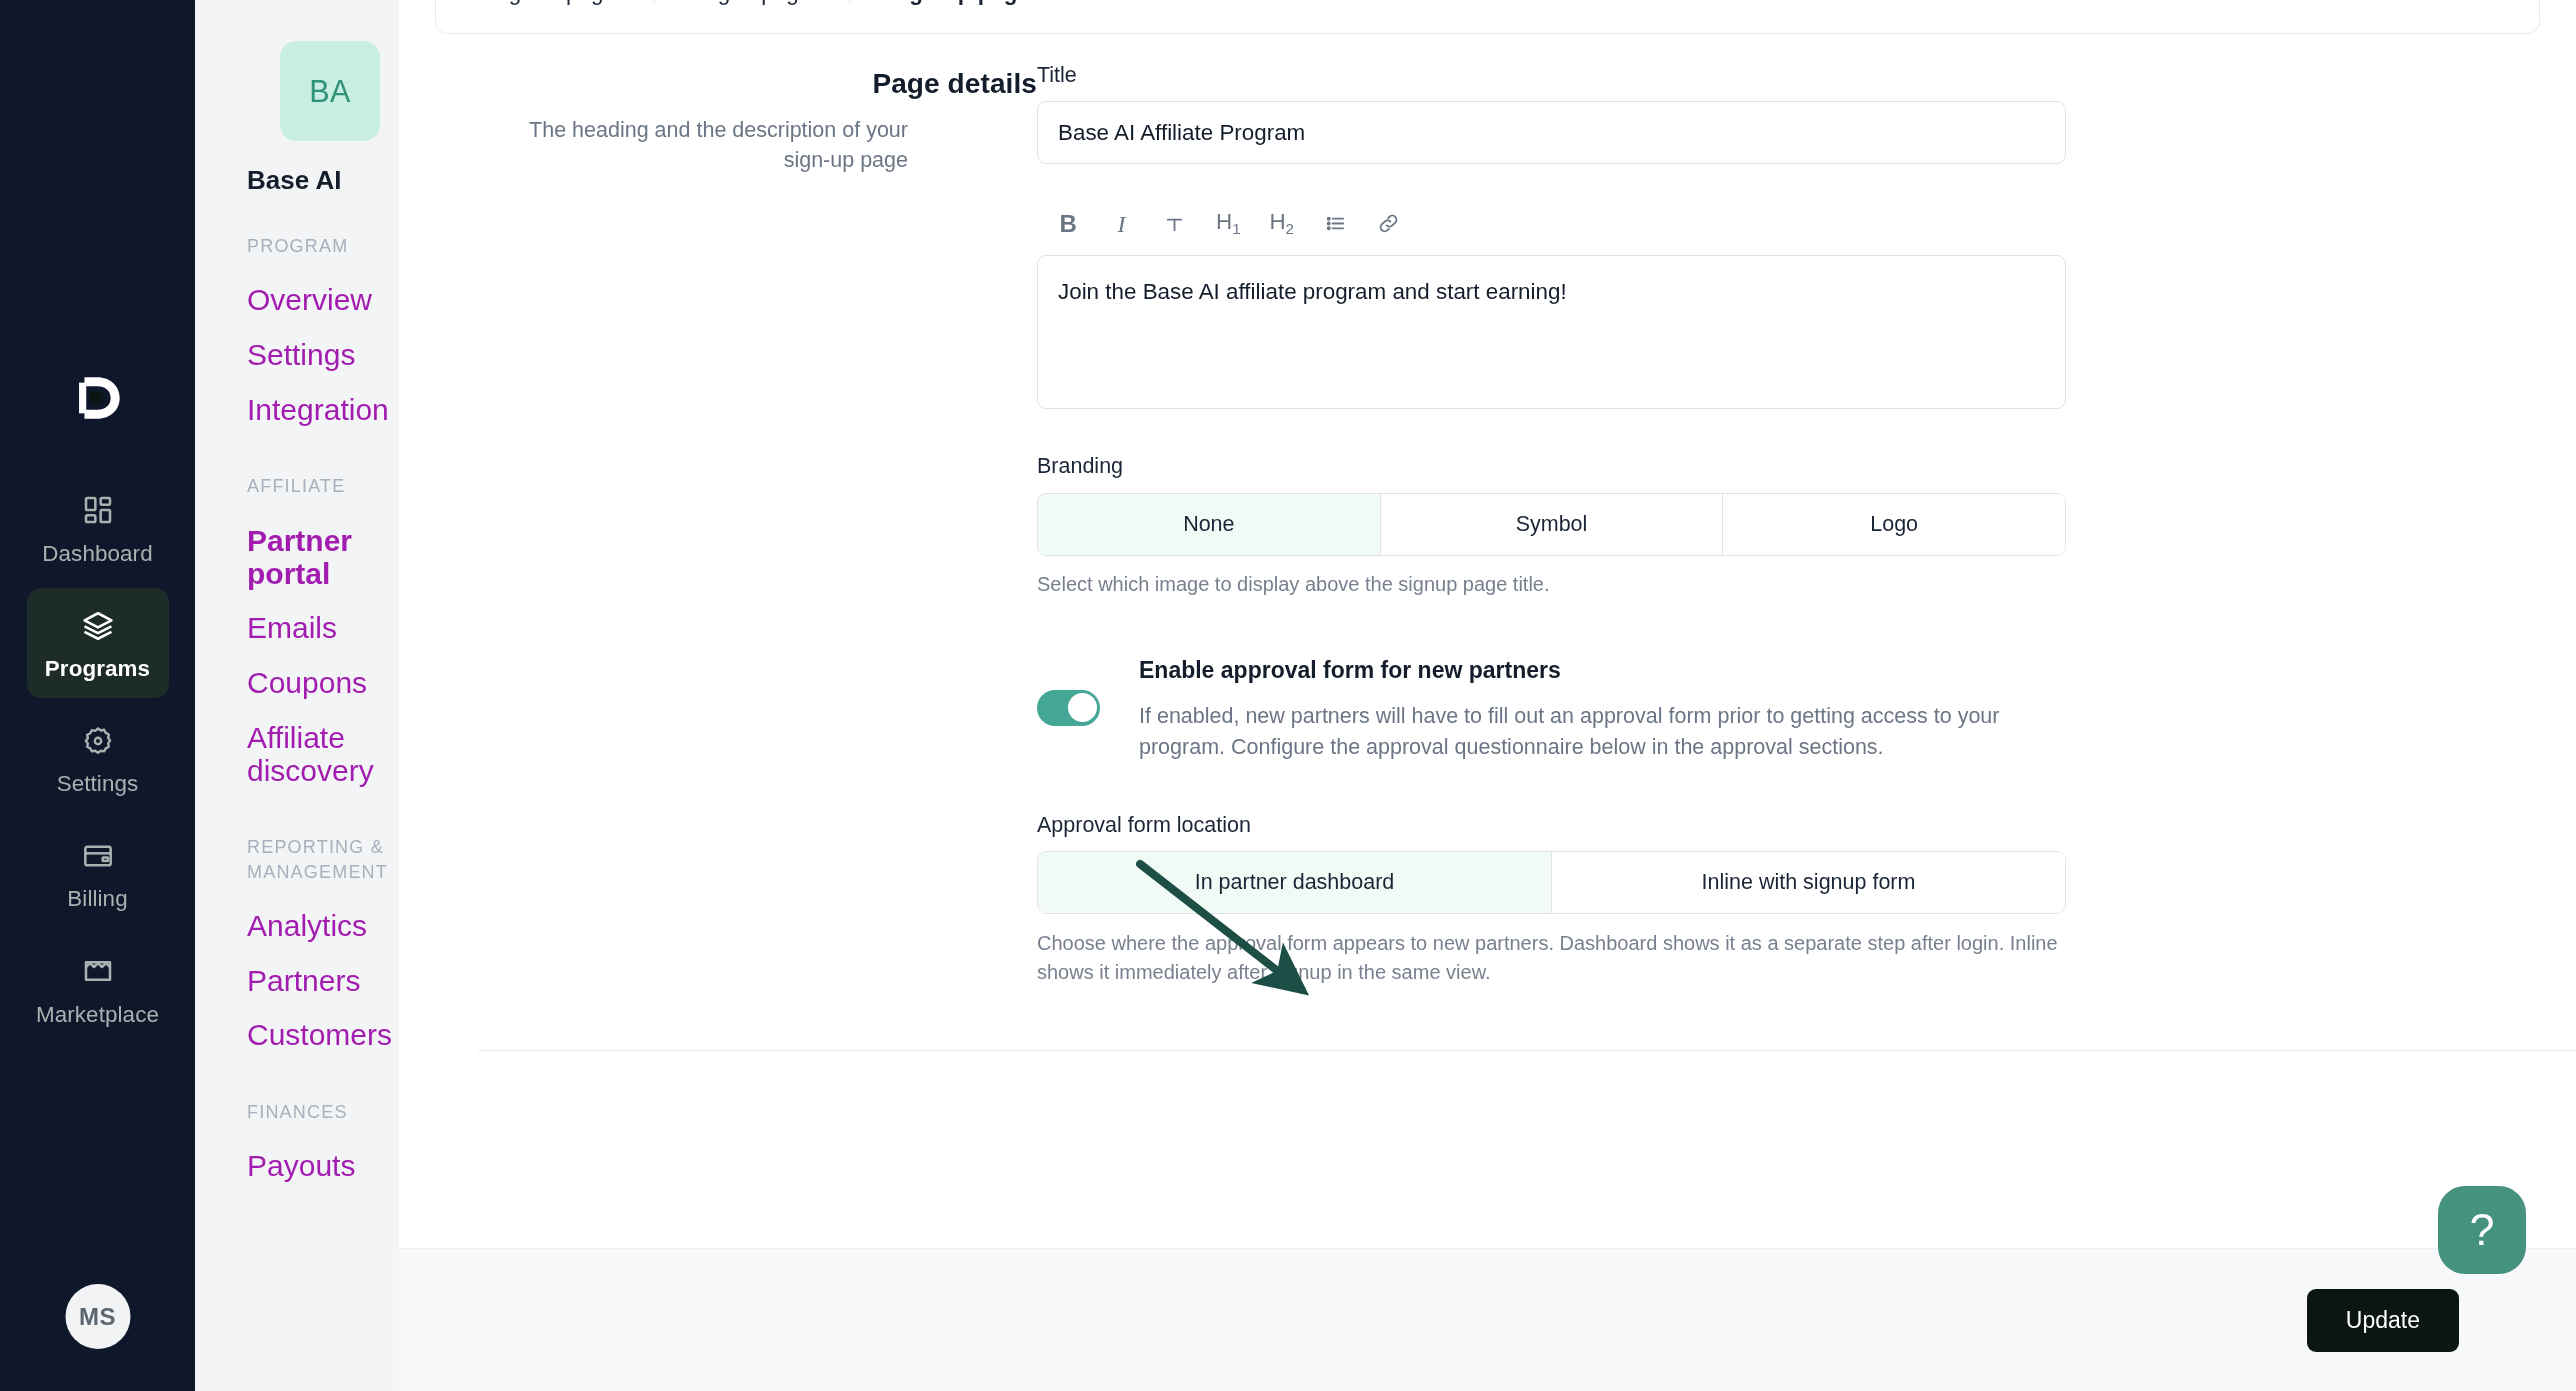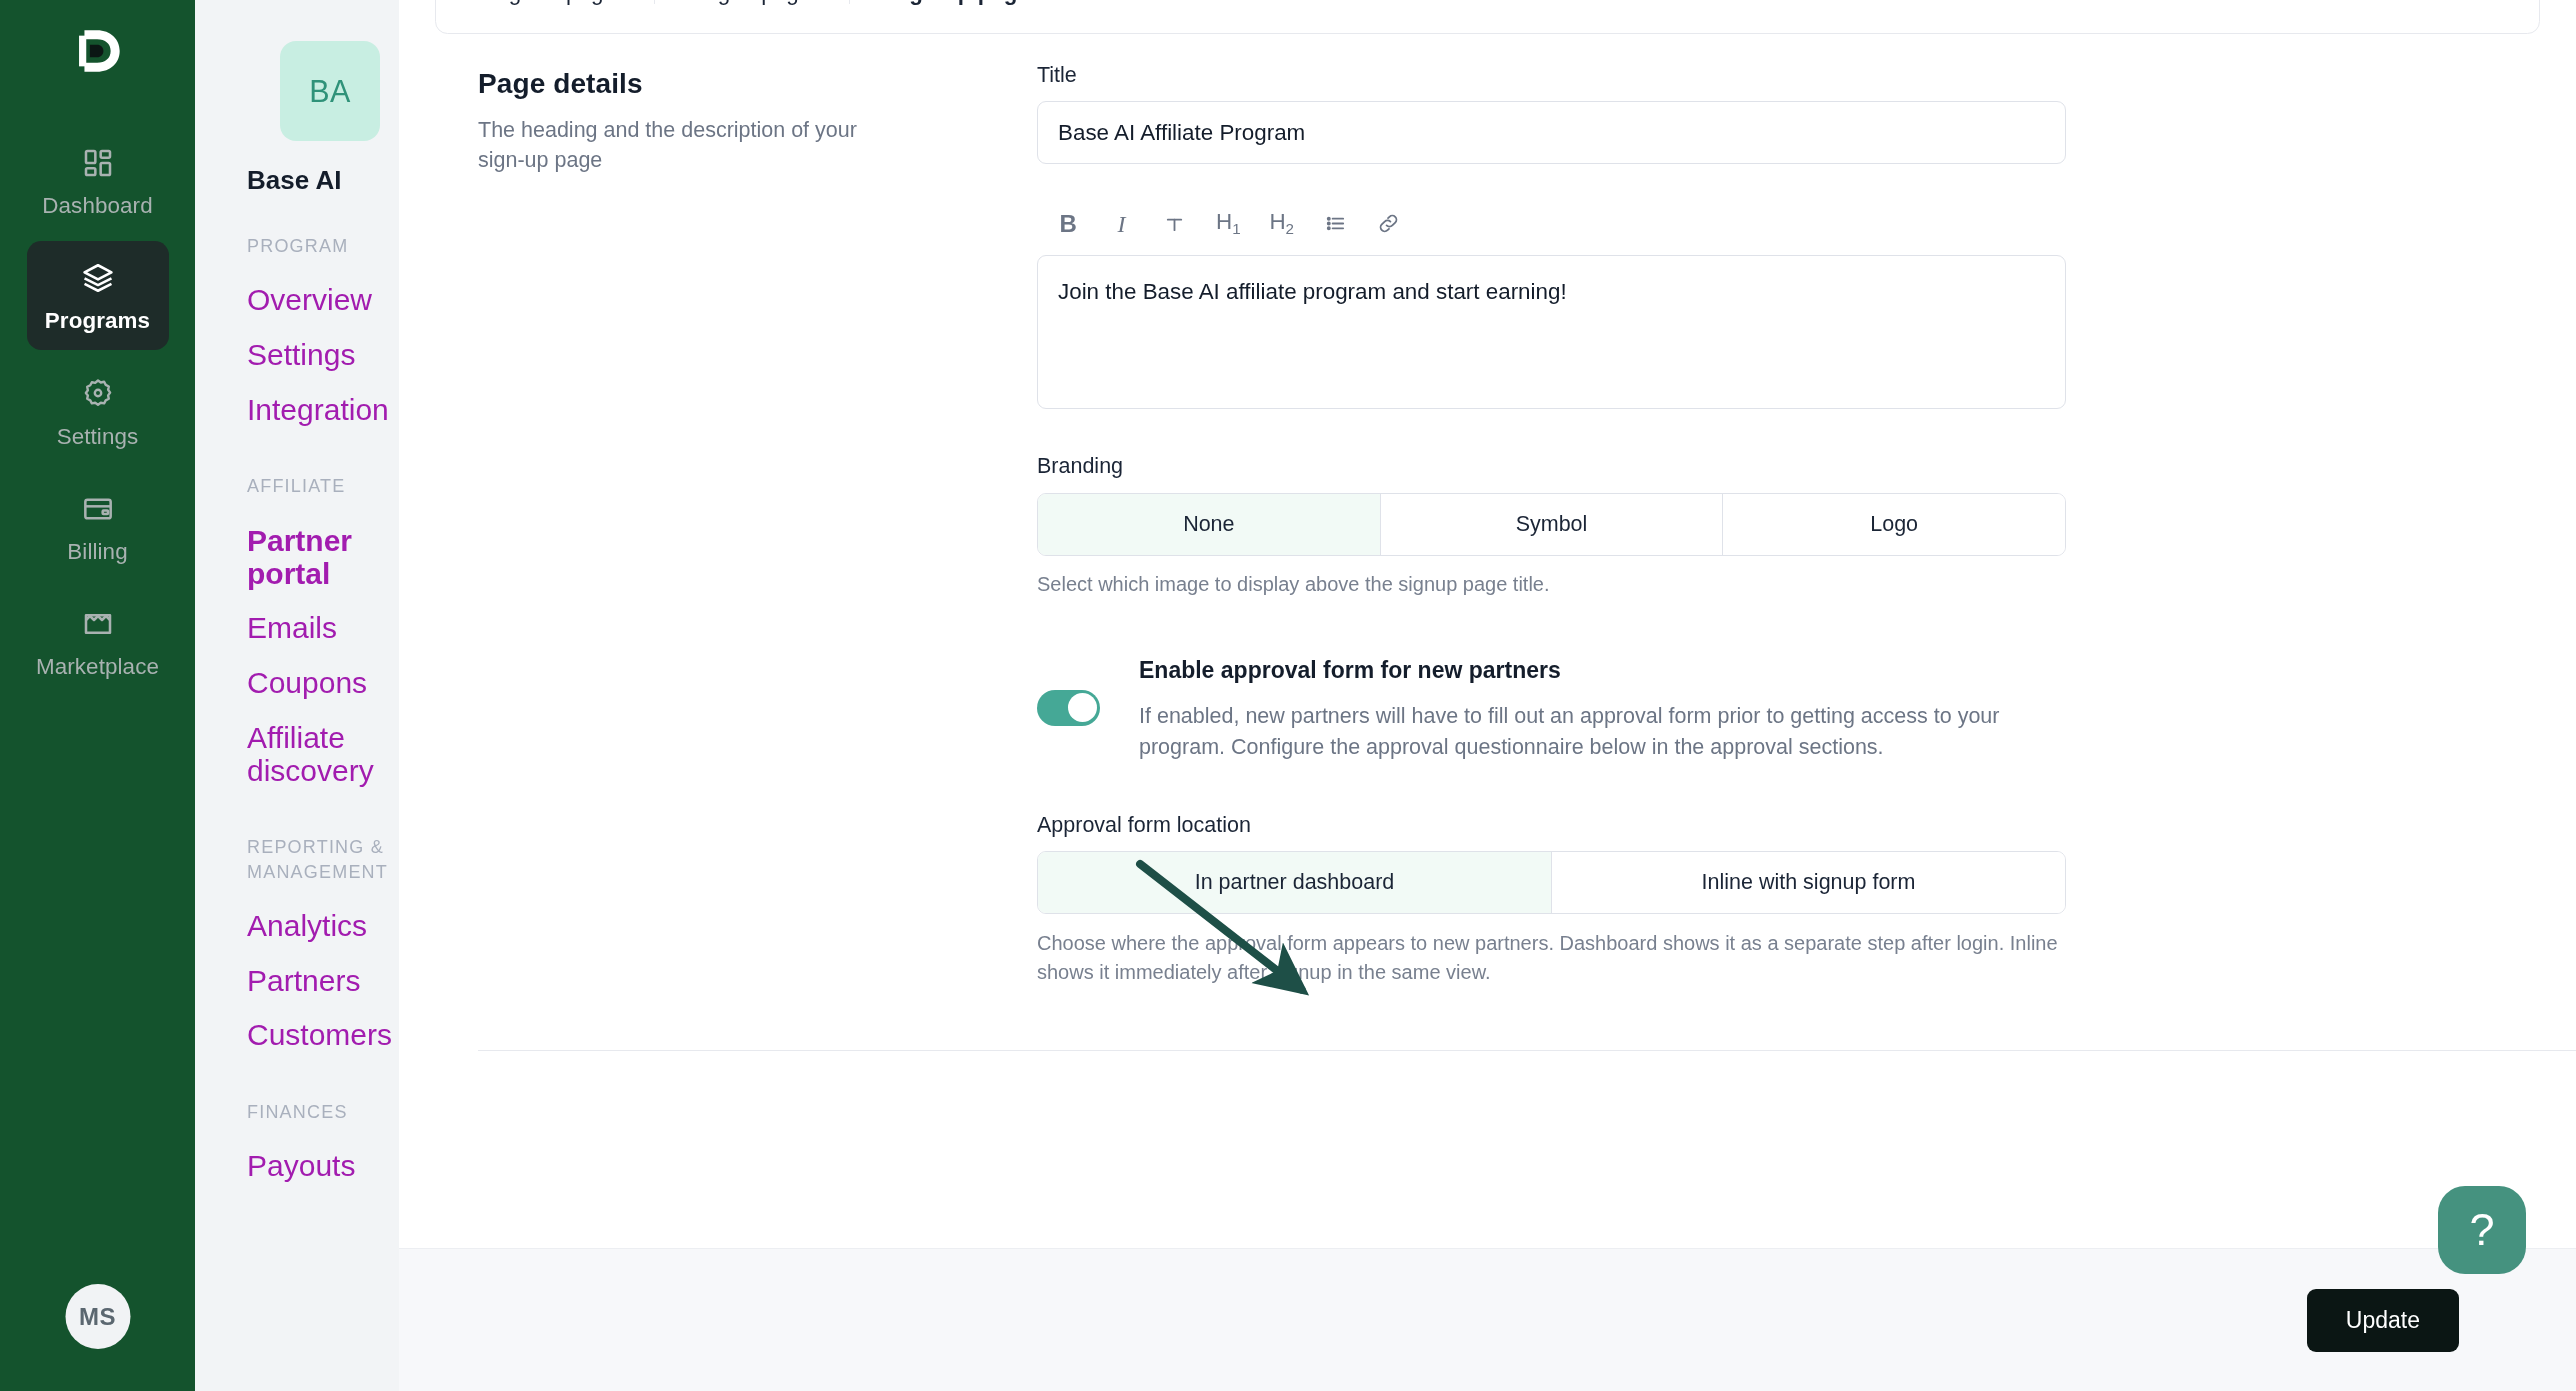--- a/index.html
+++ b/index.html
@@ -8,23 +8,24 @@
     overflow: hidden;
     font-family: "Liberation Sans", sans-serif;
     background: #ffffff;
     -webkit-font-smoothing: antialiased;
   }
   .app { display: flex; width: 2576px; height: 1391px; position: relative; }
 
   
   .rail {
     width: 195px; flex: 0 0 195px;
-    background: #14532d;
+    background: #0f172a;
     display: flex; flex-direction: column; align-items: center;
     position: relative;
+    justify-content: center;
   }
   .rail-logo { margin-top: 21.5px; width: 59px; height: 59px; display: flex; align-items: center; justify-content: center; }
   .rail-nav { margin-top: 45px; display: flex; flex-direction: column; align-items: center; width: 100%; gap: 5.4px; }
   .rail-item {
     width: 142px; padding: 18px 0 16px;
     display: flex; flex-direction: column; align-items: center; gap: 10.8px;
     border-radius: 14.3px; cursor: pointer;
   }
   .rail-item.active { background: #1e2c29; }
   .rail-item .ri { width: 39px; height: 39px; display: flex; align-items: center; justify-content: center; }
@@ -74,21 +75,21 @@
   .tab {
     font-size: 22.4px; color: #1b2536; padding: 0 38px; cursor: pointer;
     border-right: 0.9px solid #e7e9ee; line-height: 1;
   }
   .tab:last-child { border-right: none; }
   .tab.active { font-weight: 700; }
 
   .section {
     display: flex; padding: 63px 36px 0 79px; gap: 0;
   }
-  .section-label { width: 559px; flex: 0 0 559px; padding-top: 5.4px; }
+  .section-label { width: 559px; flex: 0 0 559px; padding-top: 5.4px; text-align: right; }
   .section-label h2 { font-size: 28px; font-weight: 700; color: #141d2b; letter-spacing: 0.1px; }
   .section-label p { margin-top: 14.3px; font-size: 21.5px; color: #6c7585; line-height: 1.42; max-width: 430px; }
   .section-body { flex: 1 1 auto; max-width: 1029px; }
 
   .field-label { font-size: 21.5px; color: #1b2536; margin-bottom: 13.4px; display: block; }
   .text-input {
     width: 100%; height: 63px; border: 0.9px solid #dfe2e9; border-radius: 9px;
     padding: 0 20px; font-size: 22.4px; color: #141d2b; background: #fff;
     font-family: "Liberation Sans", sans-serif;
     display: flex; align-items: center;

